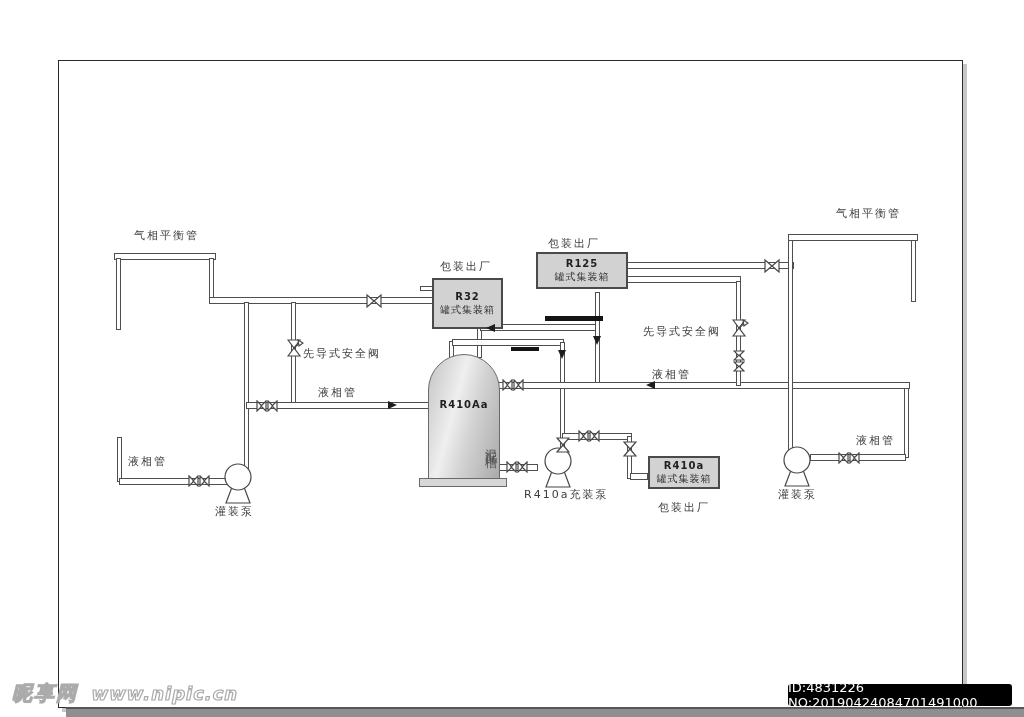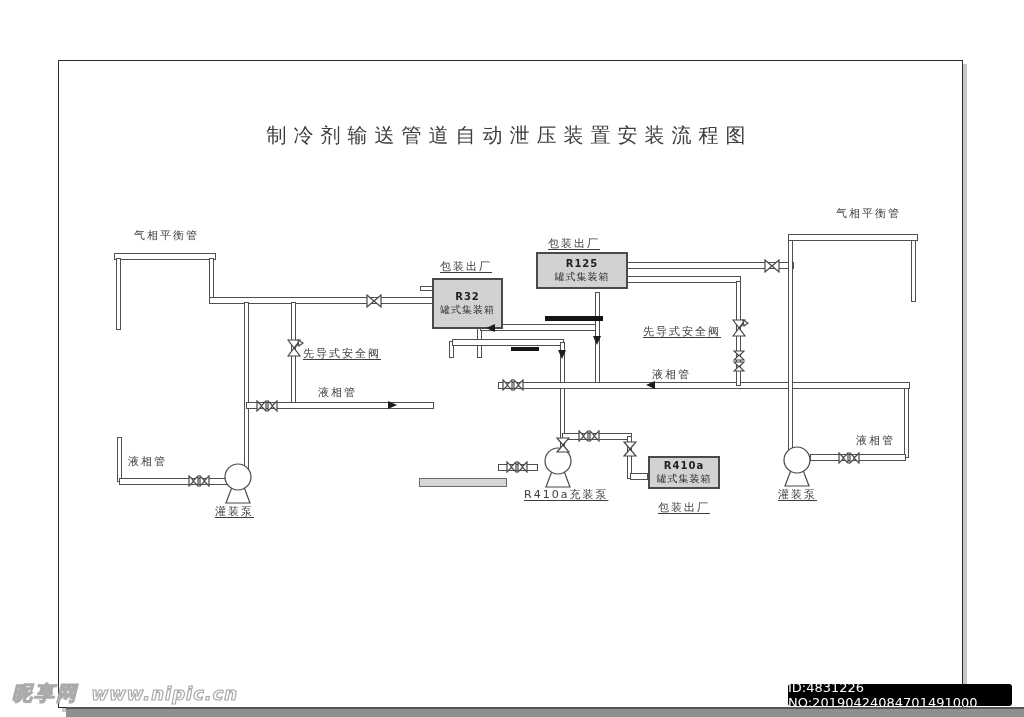--- a/index.html
+++ b/index.html
@@ -6,21 +6,21 @@
   .page{position:relative;width:1024px;height:717px;background:#fff;overflow:hidden;
         font-family:"DejaVu Sans","Liberation Sans",sans-serif;}
   .frame{position:absolute;left:58px;top:60px;width:903px;height:646px;
          border:1px solid #2b2b2b;box-shadow:4px 4px 0 rgba(0,0,0,0.22);background:#fff;}
   .title{position:absolute;left:58px;top:122px;width:903px;text-align:center;
          font-family:"Liberation Serif","DejaVu Serif",serif;font-size:20px;
          letter-spacing:7px;color:#3d3d3d;}
   .pipe{position:absolute;background:#fff;border:1px solid #4f4f4f;box-sizing:border-box;z-index:1;}
   .bar{position:absolute;background:#141414;z-index:3;}
   .lbl{position:absolute;font-size:11px;color:#3c3c3c;letter-spacing:2px;white-space:nowrap;z-index:4;}
-  .lbl.u{text-decoration:underline;text-underline-offset:2px;}
+  .lbl.u{text-underline-offset:2px;}
   .icon{position:absolute;z-index:3;}
   .rot90{transform:rotate(90deg);transform-origin:50% 50%;}
   .arrow{position:absolute;width:0;height:0;z-index:4;}
   .arrow.r{border-top:4px solid transparent;border-bottom:4px solid transparent;border-left:9px solid #1d1d1d;}
   .arrow.l{border-top:4px solid transparent;border-bottom:4px solid transparent;border-right:9px solid #1d1d1d;}
   .arrow.d{border-left:4px solid transparent;border-right:4px solid transparent;border-top:9px solid #1d1d1d;}
   .tank{position:absolute;border-radius:50%;border:1px solid #8d8d8d;z-index:2;
         background:radial-gradient(circle at 47% 42%,#f4f4f4 0%,#e2e2e2 40%,#bcbcbc 82%,#a9a9a9 100%);
         display:flex;align-items:center;justify-content:center;}
   .tank span{font-size:10px;font-weight:bold;color:#2f2f2f;letter-spacing:1px;}
@@ -48,21 +48,20 @@
         border-radius:3px;display:flex;align-items:center;justify-content:center;z-index:7;
         color:#fdfdfd;font-size:13px;}
   svg path,svg circle{fill:#fff;stroke:#474747;stroke-width:1.2;}
 </style>
 </head>
 <body>
 
 <div class="page">
 
   <div class="frame"></div>
-  <div class="title">制冷剂输送管道自动泄压装置安装流程图</div>
 
   <div class="pipe" style="left:114px;top:253px;width:102px;height:7px"></div>
   <div class="pipe" style="left:116px;top:258px;width:5px;height:72px"></div>
   <div class="pipe" style="left:209px;top:258px;width:5px;height:44px"></div>
   <div class="pipe" style="left:209px;top:297px;width:225px;height:7px"></div>
   <div class="pipe" style="left:244px;top:302px;width:5px;height:170px"></div>
   <div class="pipe" style="left:291px;top:302px;width:5px;height:104px"></div>
   <div class="pipe" style="left:246px;top:402px;width:188px;height:7px"></div>
   <div class="pipe" style="left:117px;top:437px;width:5px;height:45px"></div>
   <div class="pipe" style="left:119px;top:478px;width:110px;height:7px"></div>
@@ -84,20 +83,24 @@
   <div class="pipe" style="left:788px;top:240px;width:5px;height:210px"></div>
   <div class="pipe" style="left:788px;top:234px;width:130px;height:7px"></div>
   <div class="pipe" style="left:911px;top:240px;width:5px;height:62px"></div>
   <div class="pipe" style="left:904px;top:388px;width:5px;height:70px"></div>
   <div class="pipe" style="left:810px;top:454px;width:96px;height:7px"></div>
 
   <div class="bar" style="left:545px;top:316px;width:58px;height:5px"></div>
   <div class="bar" style="left:511px;top:347px;width:28px;height:4px"></div>
 
 
+  <div class="vessel">
+    <div class="vcode">R410Aa</div>
+    <div class="vname">混配槽</div>
+  </div>
   <div class="vessel-base"></div>
 
   <div class="ebox" style="left:432px;top:278px;width:71px;height:51px">
     <span class="code">R32</span>
     <span class="type">罐式集装箱</span>
   </div>
   <div class="ebox" style="left:536px;top:252px;width:92px;height:37px">
     <span class="code">R125</span>
     <span class="type">罐式集装箱</span>
   </div>

